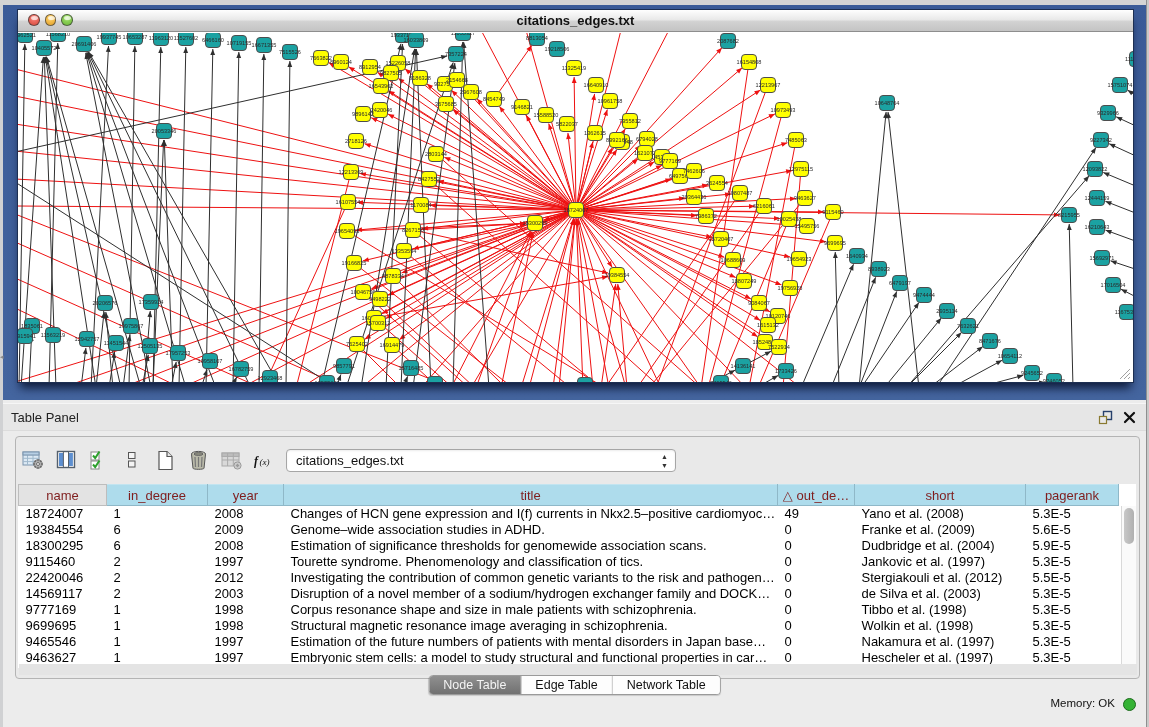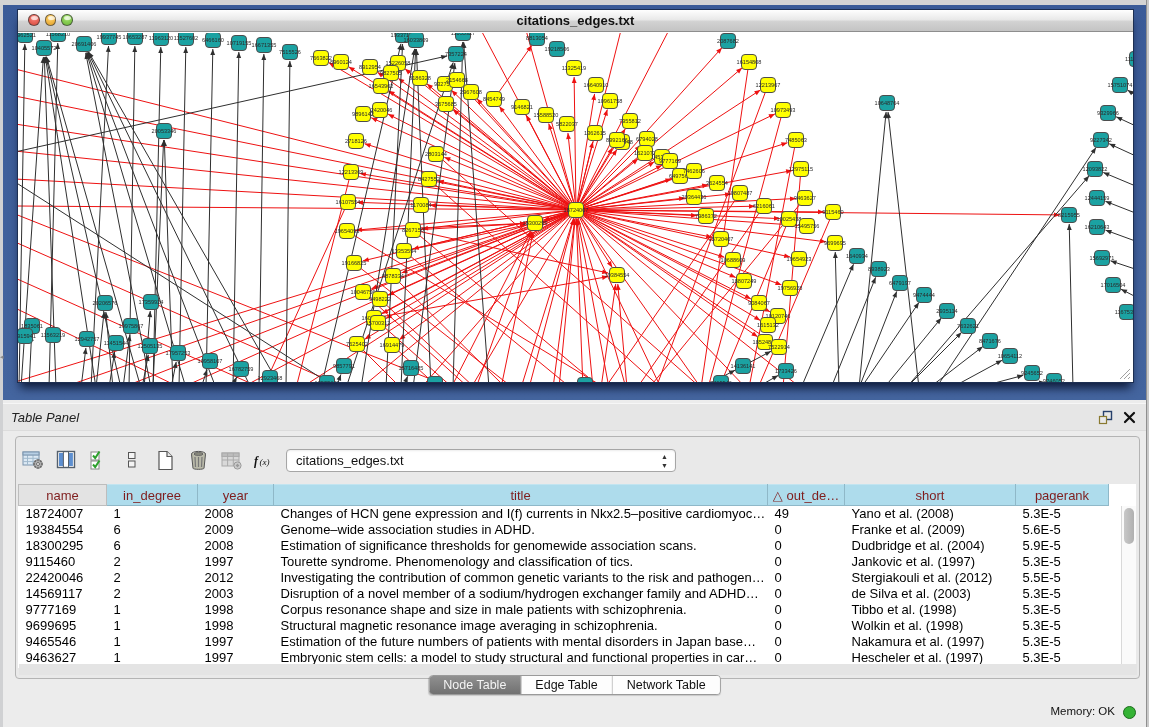--- a/index.html
+++ b/index.html
@@ -28,21 +28,21 @@
   background:rgba(255,255,255,0.65); }
 .light.red { background:radial-gradient(circle at 50% 30%, #ff9d96, #ec6b60 40%, #d3473a); }
 .light.yellow { background:radial-gradient(circle at 50% 30%, #ffe9a8, #f6bf4f 40%, #df9f2b); }
 .light.green { background:radial-gradient(circle at 50% 30%, #c9f2a0, #8cd157 40%, #6ab435); }
 .canvas-wrap { position:absolute; left:0; top:23px; width:1115px; height:349px; background:#fff; overflow:hidden; }
 .resize-grip { position:absolute; right:2px; bottom:2px; width:12px; height:12px; opacity:0.55; }
 
 
 .table-panel { position:absolute; left:3px; top:400px; width:1143px; height:327px; background:#ececec; }
 .tp-header { position:absolute; left:0; top:3px; width:100%; height:28px; background:#e6e6e6;
-  border-top:1px solid #f6f6f6; border-bottom:1px solid #dcdcdc;font-style:italic; }
+  border-top:1px solid #f6f6f6; border-bottom:1px solid #dcdcdc; }
 .tp-title { position:absolute; left:8px; top:6px; font-size:13px; color:#222; }
 .tp-icons { position:absolute; right:10px; top:6px; display:flex; gap:10px; align-items:center; }
 .inner-panel { position:absolute; left:12px; top:36px; width:1125px; height:243px;
   background:#e9e9e9; border:1px solid #b4b4b4; border-radius:4px; }
 .toolbar { position:absolute; left:6px; top:6px; height:34px; display:flex; align-items:center; gap:11px; }
 .tool { width:22px; height:24px; display:flex; align-items:center; justify-content:center; }
 .combo { margin-left:0px; width:390px; height:23px; background:#fff; border:1px solid #a6a6a6;
   border-radius:4px; font-size:13px; color:#111; display:flex; align-items:center; padding-left:9px; position:relative;
   box-shadow:inset 0 1px 2px rgba(0,0,0,0.08); }
 .combo-arrows { position:absolute; right:7px; top:2px; font-size:7px; line-height:9px; color:#333; text-align:center; }
@@ -58,21 +58,21 @@
 
 
 .seg { position:absolute; left:50%; transform:translateX(-50%); top:275px; display:flex; height:20px;
   border:1px solid #9a9a9a; border-radius:4px; overflow:hidden; background:#fff;
   box-shadow:0 1px 1px rgba(0,0,0,0.15);align-items:center; }
 .seg .segbtn { padding:0 14px; font-size:12.5px; line-height:19px; color:#111; background:#fdfdfd; border-right:1px solid #bdbdbd; }
 .seg .segbtn:last-child { border-right:none; }
 .seg .segbtn.active { background:linear-gradient(#909090,#6f6f6f); color:#f4f4f4; }
 
 
-.statusbar { position:absolute; left:0; bottom:4px; width:100%; height:27px; }
+.statusbar { position:absolute; left:0; bottom:12px; width:100%; height:27px; }
 .memory { position:absolute; right:34px; bottom:6px; font-size:11.5px; color:#111; }
 .memdot { position:absolute; right:13px; bottom:4px; width:13px; height:13px; border-radius:50%;
   background:#35b335; border:1px solid #1c6b1c; }
 
 svg text { user-select:none; }
 </style>
 </head>
 <body>
 
 <div class="top-strip"></div>
@@ -1122,21 +1122,21 @@
       <div class="combo">
         <span>citations_edges.txt</span>
         <div class="combo-arrows">▲<br>▼</div>
       </div>
     </div>
     <div class="tbl-area">
       <table class="grid" id="gridtable">
           <tbody>
             <tr>
               <th style="width:88px" class="first">name</th>
-              <th style="width:91px" class="">in_degree</th>
+              <th style="width:101px" class="">in_degree</th>
               <th style="width:76px" class="">year</th>
               <th style="width:494px" class="">title</th>
               <th style="width:77px" class="">△ out_de…</th>
               <th style="width:171px" class="">short</th>
               <th style="width:93px" class="">pagerank</th>
             </tr>
             <tr>
               <td>18724007</td>
               <td>1</td>
               <td>2008</td>
@@ -1178,21 +1178,21 @@
               <td>2012</td>
               <td>Investigating the contribution of common genetic variants to the risk and pathogen…</td>
               <td>0</td>
               <td>Stergiakouli et al. (2012)</td>
               <td>5.5E-5</td>
             </tr>
             <tr>
               <td>14569117</td>
               <td>2</td>
               <td>2003</td>
-              <td>Disruption of a novel member of a sodium/hydrogen exchanger family and ADHD…</td>
+              <td>Disruption of a novel member of a sodium/hydrogen exchanger family and DOCK…</td>
               <td>0</td>
               <td>de Silva et al. (2003)</td>
               <td>5.3E-5</td>
             </tr>
             <tr>
               <td>9777169</td>
               <td>1</td>
               <td>1998</td>
               <td>Corpus resonance shape and size in male patients with schizophrenia.</td>
               <td>0</td>

